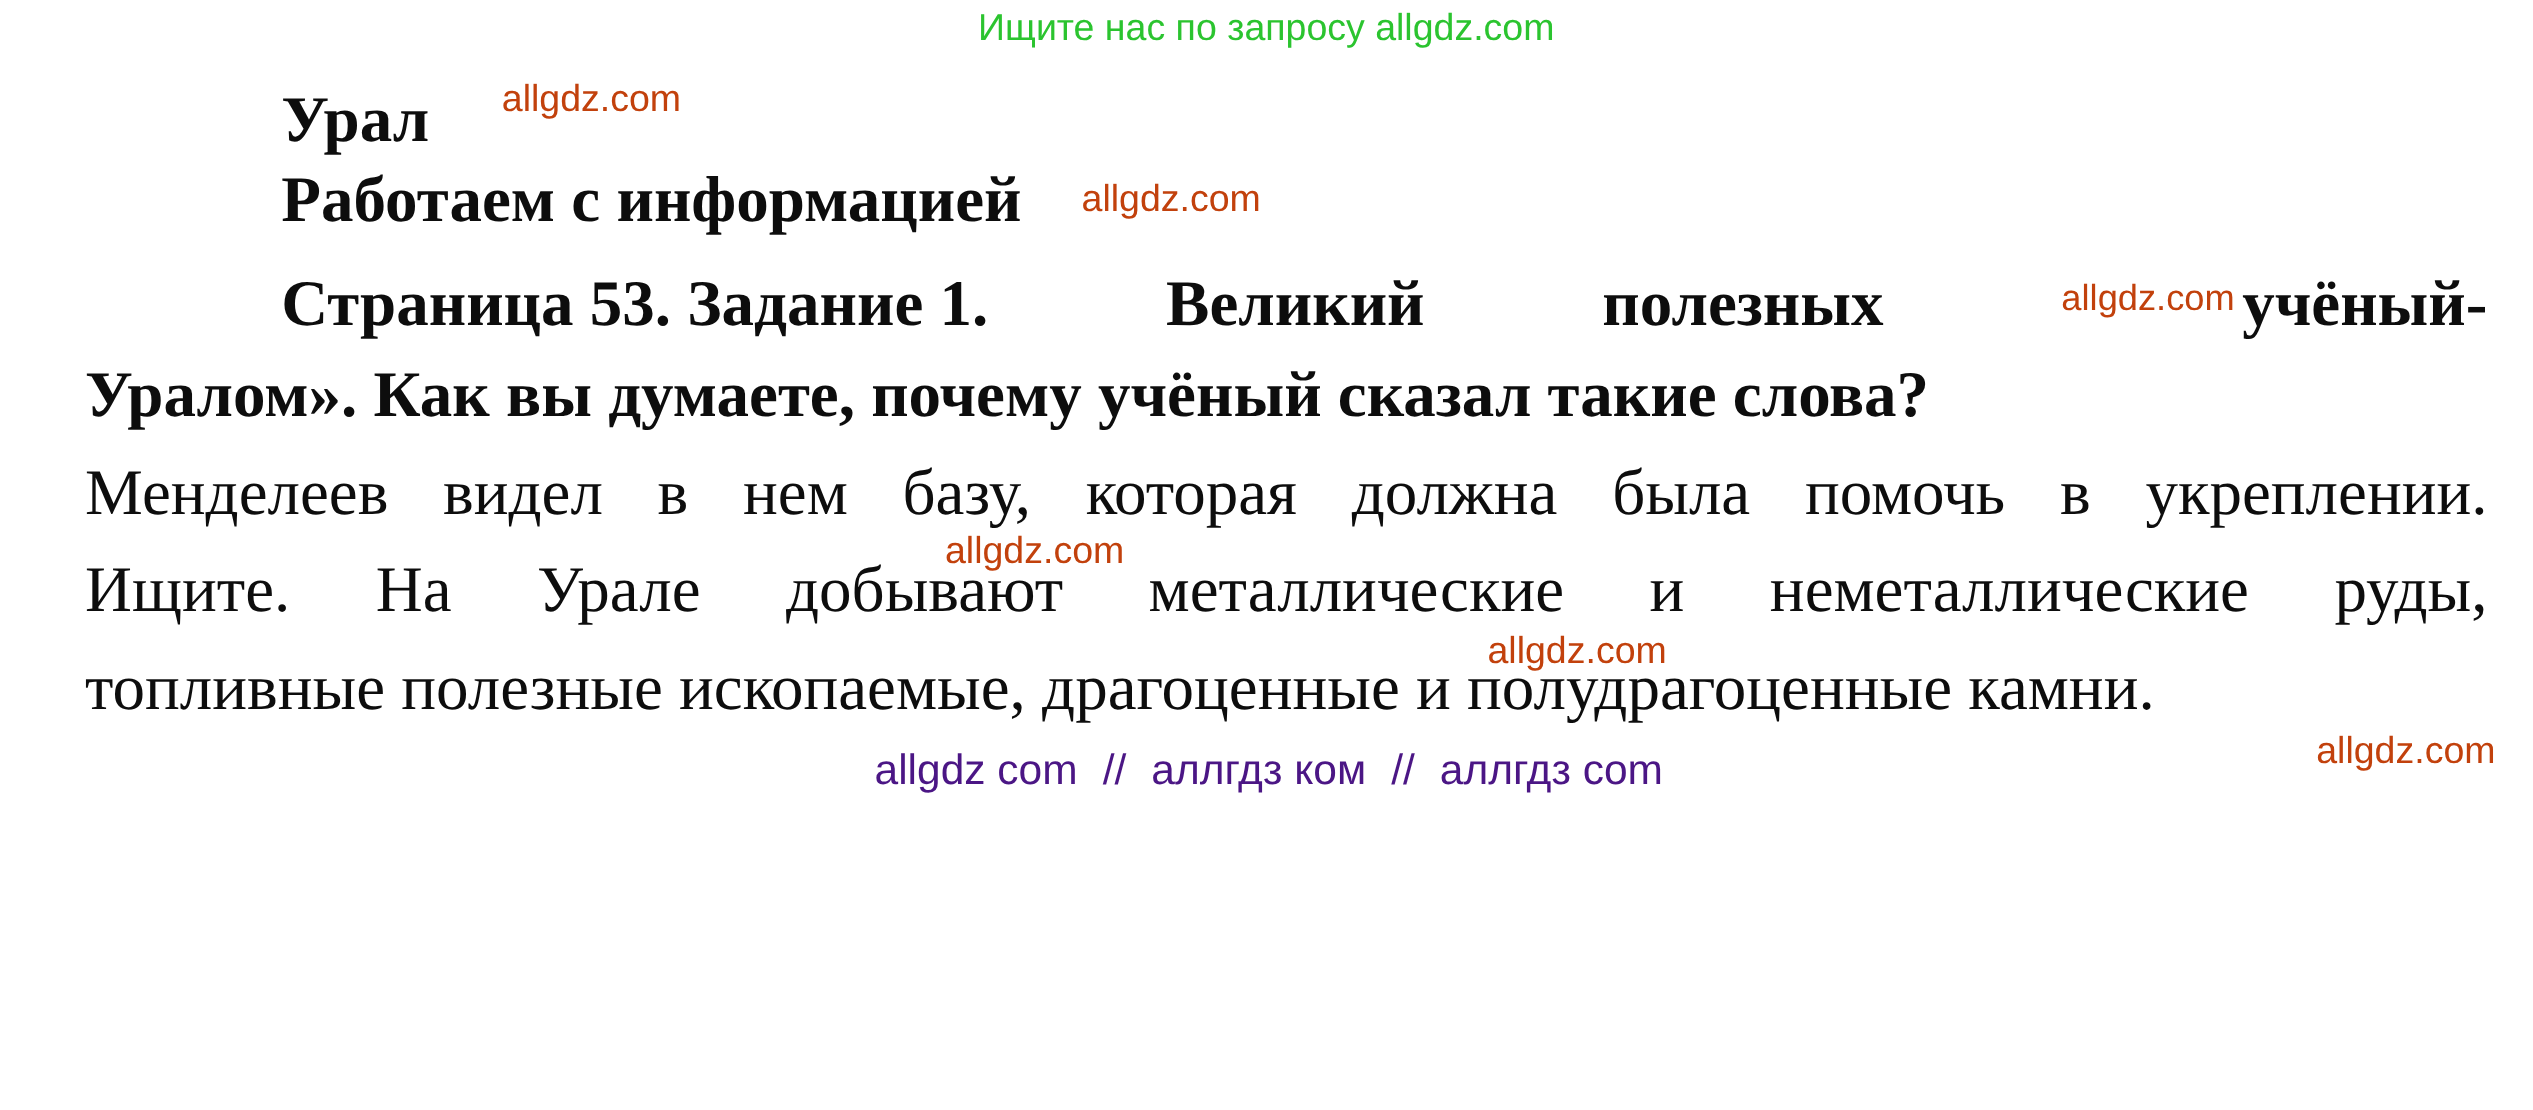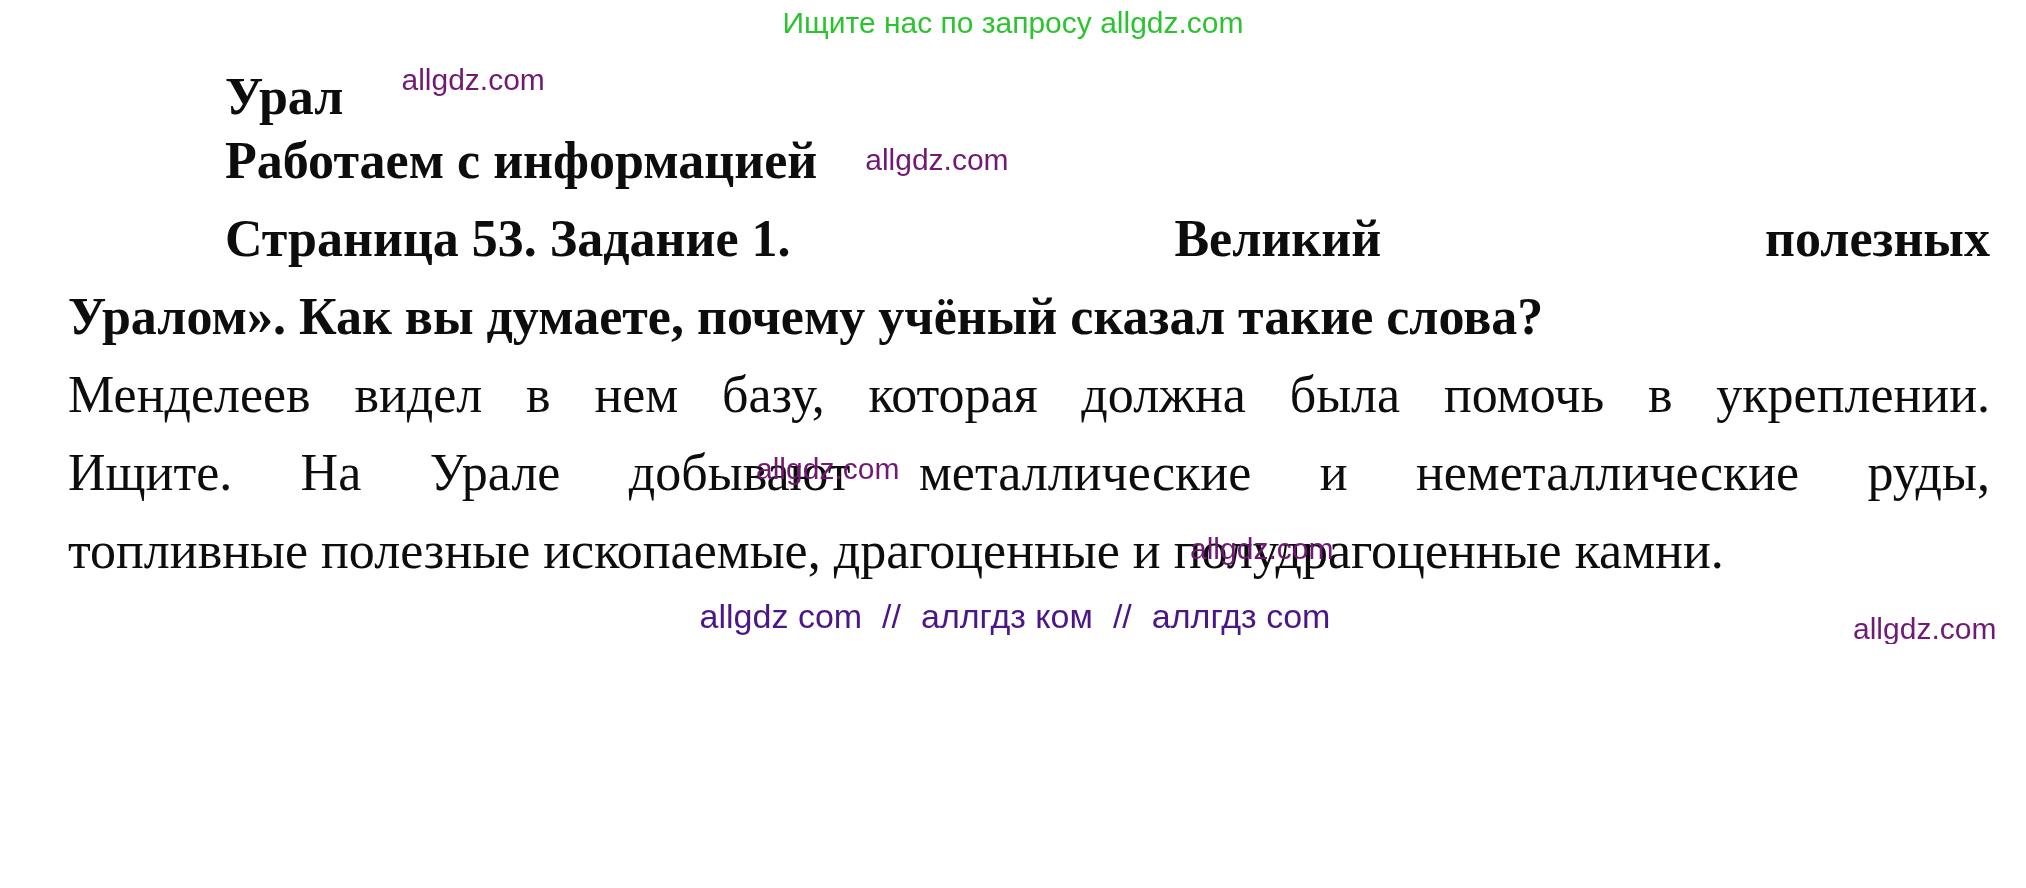--- a/index.html
+++ b/index.html
@@ -29,23 +29,22 @@
     line-height: 80px;
     font-weight: bold;
     font-size: 52px;
     white-space: nowrap;
   }
   
   .wm {
     font-family: "Liberation Sans", sans-serif;
     font-weight: normal;
     font-size: 30px;
-    color: #701a75;
+    color: #c2410c;
     letter-spacing: 0;
-    margin-top: 28px;
   }
   .wm-inline-title   { margin-left: 58px;  vertical-align: 24px; }
   .wm-inline-sub     { margin-left: 48px;  vertical-align: 8px; }
   .wm-inline-para    { vertical-align: 12px; margin-right: 6px; font-size: 29px; }
   .wm-float { position: absolute; }
   .wm-a { left: 756px;  top: 424px; }
   .wm-b { left: 1190px; top: 504px; }
   .wm-c { left: 1853px; top: 584px; }
   .wm-d { left: 733px;  top: 668px; }
   .wm-e { left: 230px;  top: 746px; }
@@ -93,20 +92,21 @@
   </div>
 
   <div class="head-line">
     <span>Работаем с информацией</span><span class="wm wm-inline-sub">allgdz.com</span>
   </div>
 
   <div class="pline bold flexline">
     <span class="seg" style="padding-left:157px">Страница 53. Задание 1.</span>
     <span class="seg">Великий</span>
     <span class="seg">полезных</span>
+    <span class="seg"><span class="wm wm-inline-para">allgdz.com</span><span>учёный-</span></span>
   </div>
   <div class="pline bold">Уралом». Как вы думаете, почему учёный сказал такие слова?</div>
 
   <div class="pline just">Менделеев видел в нем базу, которая должна была помочь в укреплении.</div>
   <div class="pline just">Ищите. На Урале добывают металлические и неметаллические руды,</div>
   <div class="pline">топливные полезные ископаемые, драгоценные и полудрагоценные камни.</div>
 
   <div class="wm wm-float wm-a">allgdz.com</div>
   <div class="wm wm-float wm-b">allgdz.com</div>
   <div class="wm wm-float wm-c">allgdz.com</div>

